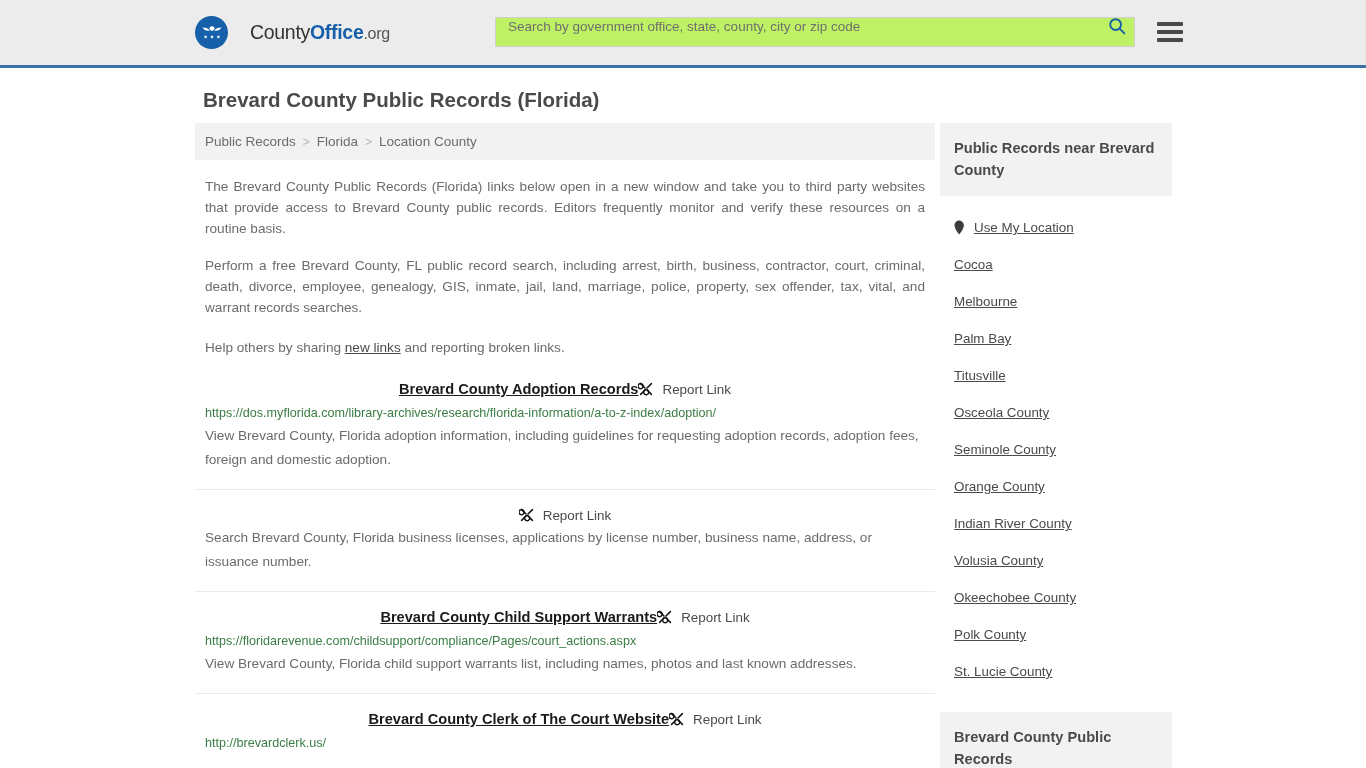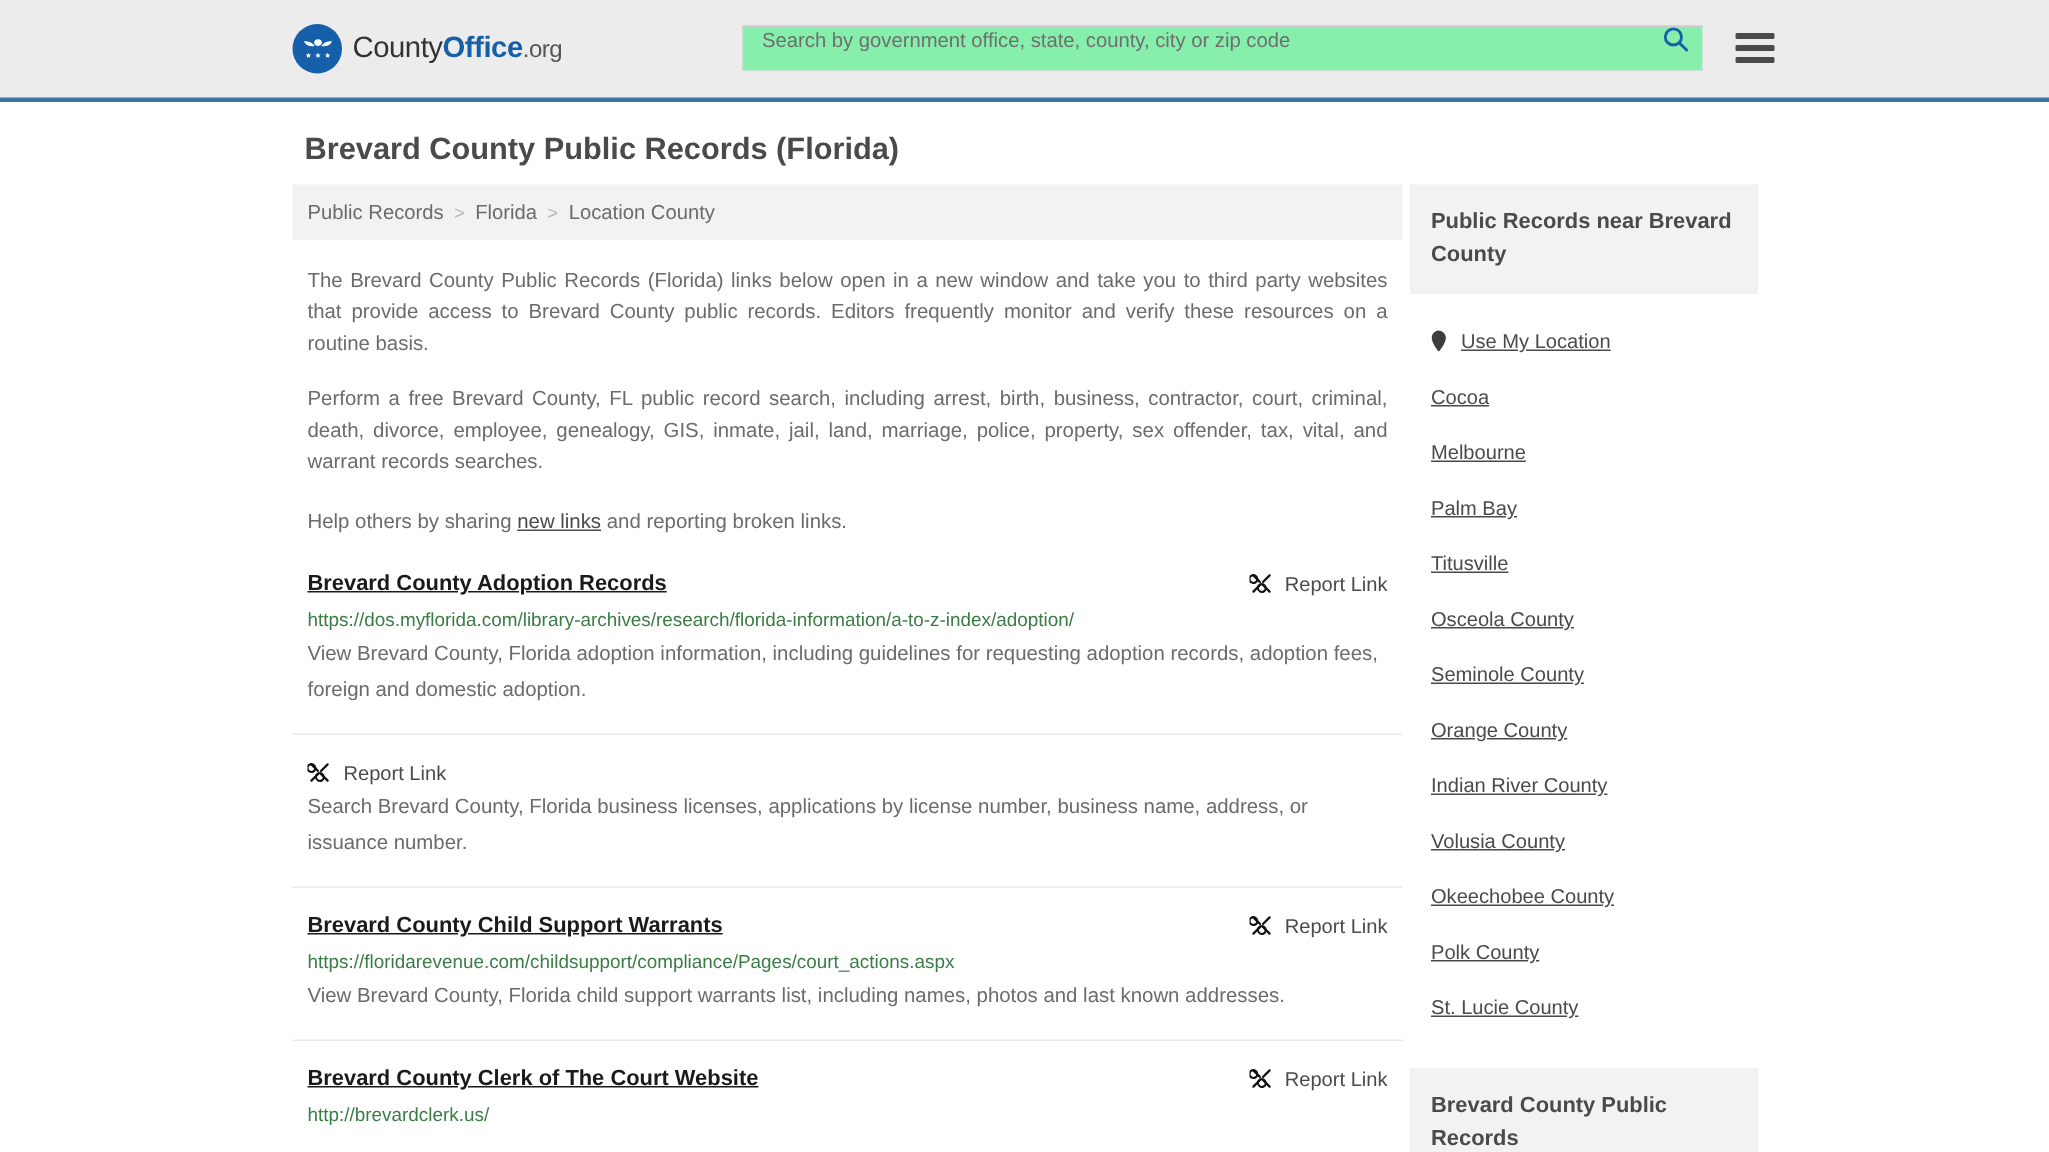--- a/index.html
+++ b/index.html
@@ -17,21 +17,21 @@
     background: #ececec;
     border-bottom: 3px solid #3b73a8;
     display: flex;
     align-items: center;
     position: relative;
   }
   .logo-wrap {
     display: flex;
     align-items: center;
     margin-left: 195px;
-    gap: 7px;
+    gap: 22px;
     cursor: pointer;
   }
   .logo-mark {
     width: 33px; height: 33px;
     border-radius: 50%;
     background: #1560a8;
     display: flex;
     flex-direction: column;
     align-items: center;
     justify-content: center;
@@ -49,21 +49,21 @@
   .search-area {
     position: absolute;
     left: 495px;
     top: 17px;
     display: flex;
     align-items: center;
   }
   .search-box {
     width: 640px;
     height: 30px;
-    background: #86efac;
+    background: #bef264;
     border: 1px solid #cfcfcf;
     display: flex;
     align-items: center;
     padding: 0 8px 12px 10px;
   }
   .search-input {
     border: none;
     outline: none;
     flex: 1;
     font-size: 13.5px;
@@ -153,21 +153,21 @@
   .results { margin-top: 22px; }
   .result {
     padding: 0 10px 17px 10px;
     border-bottom: 1px solid #eaeaea;
     margin-bottom: 16px;
   }
   .result:last-child { border-bottom: none; }
   .result-head {
     display: flex;
     align-items: flex-start;
-    justify-content: space-between;
+    justify-content: center;
   }
   .result-title {
     font-size: 14.6px;
     font-weight: bold;
     color: #1a1a1a;
     text-decoration: underline;
     cursor: pointer;
     line-height: 19px;
   }
   .report-link {

